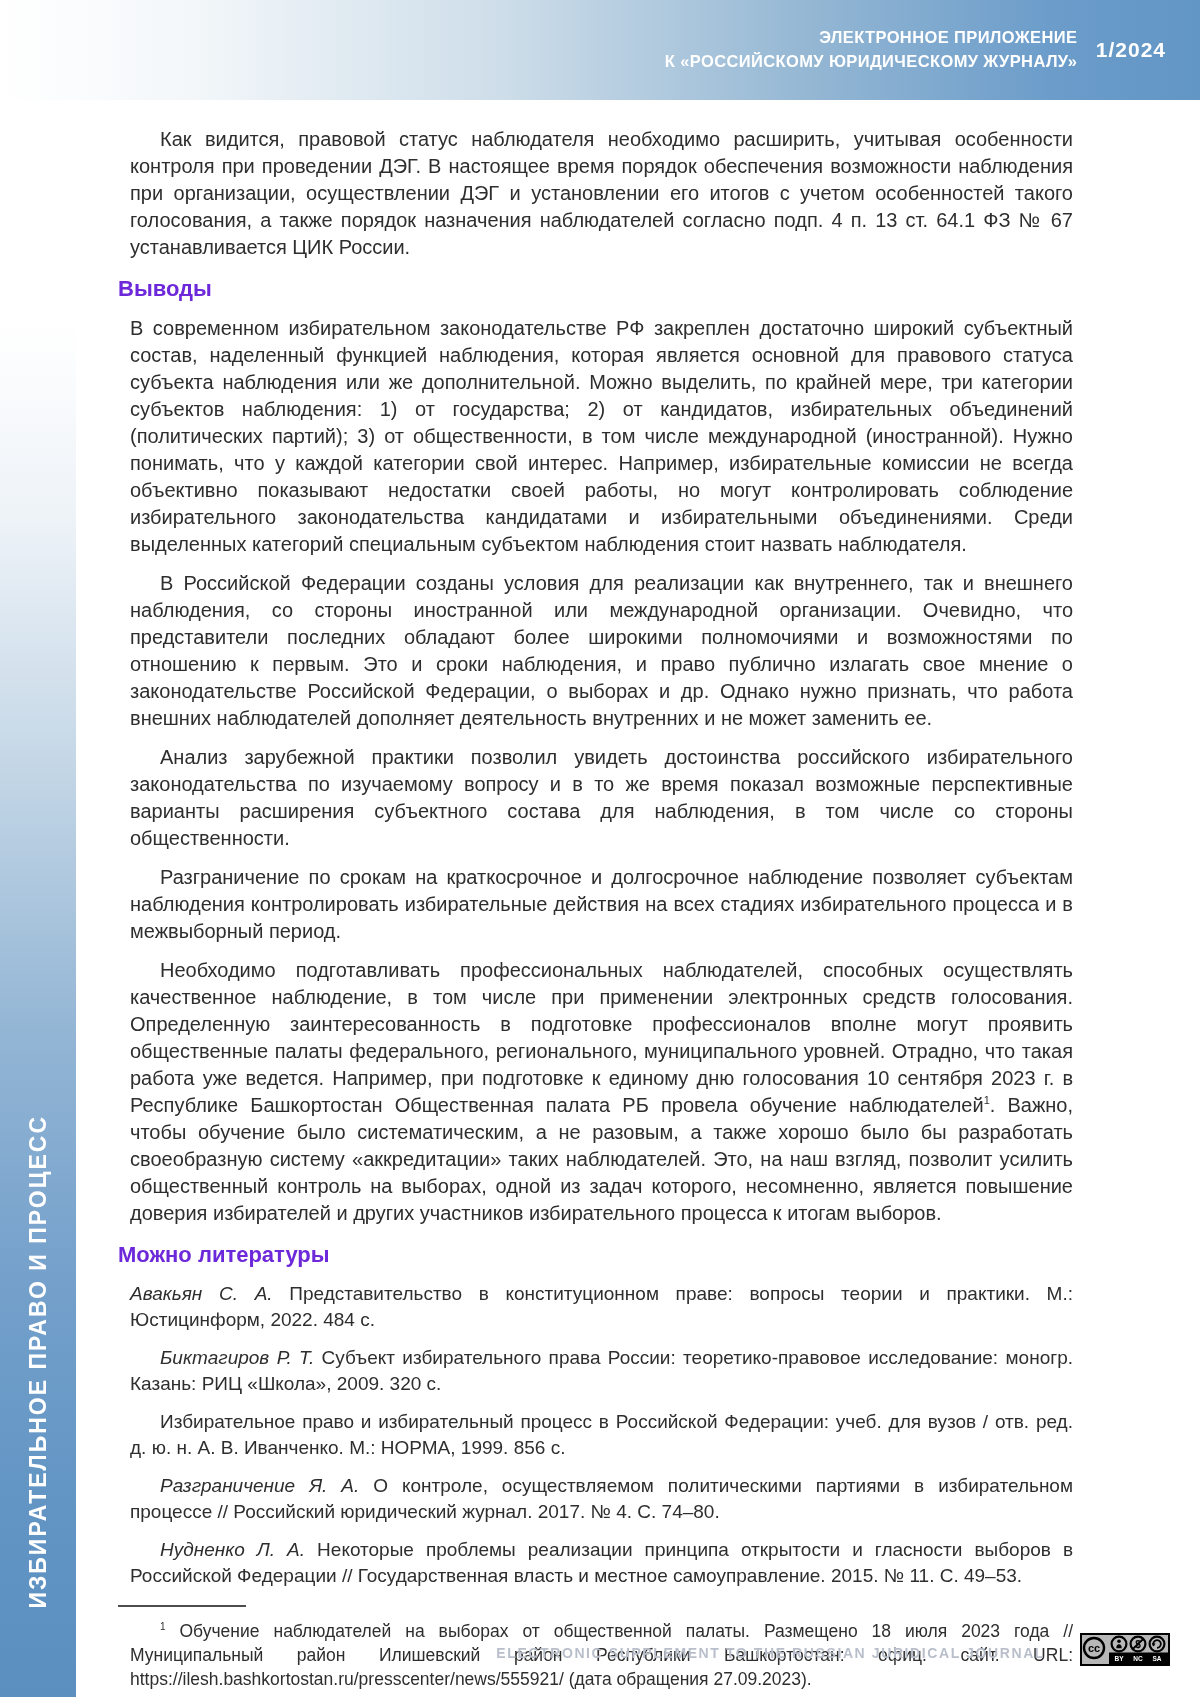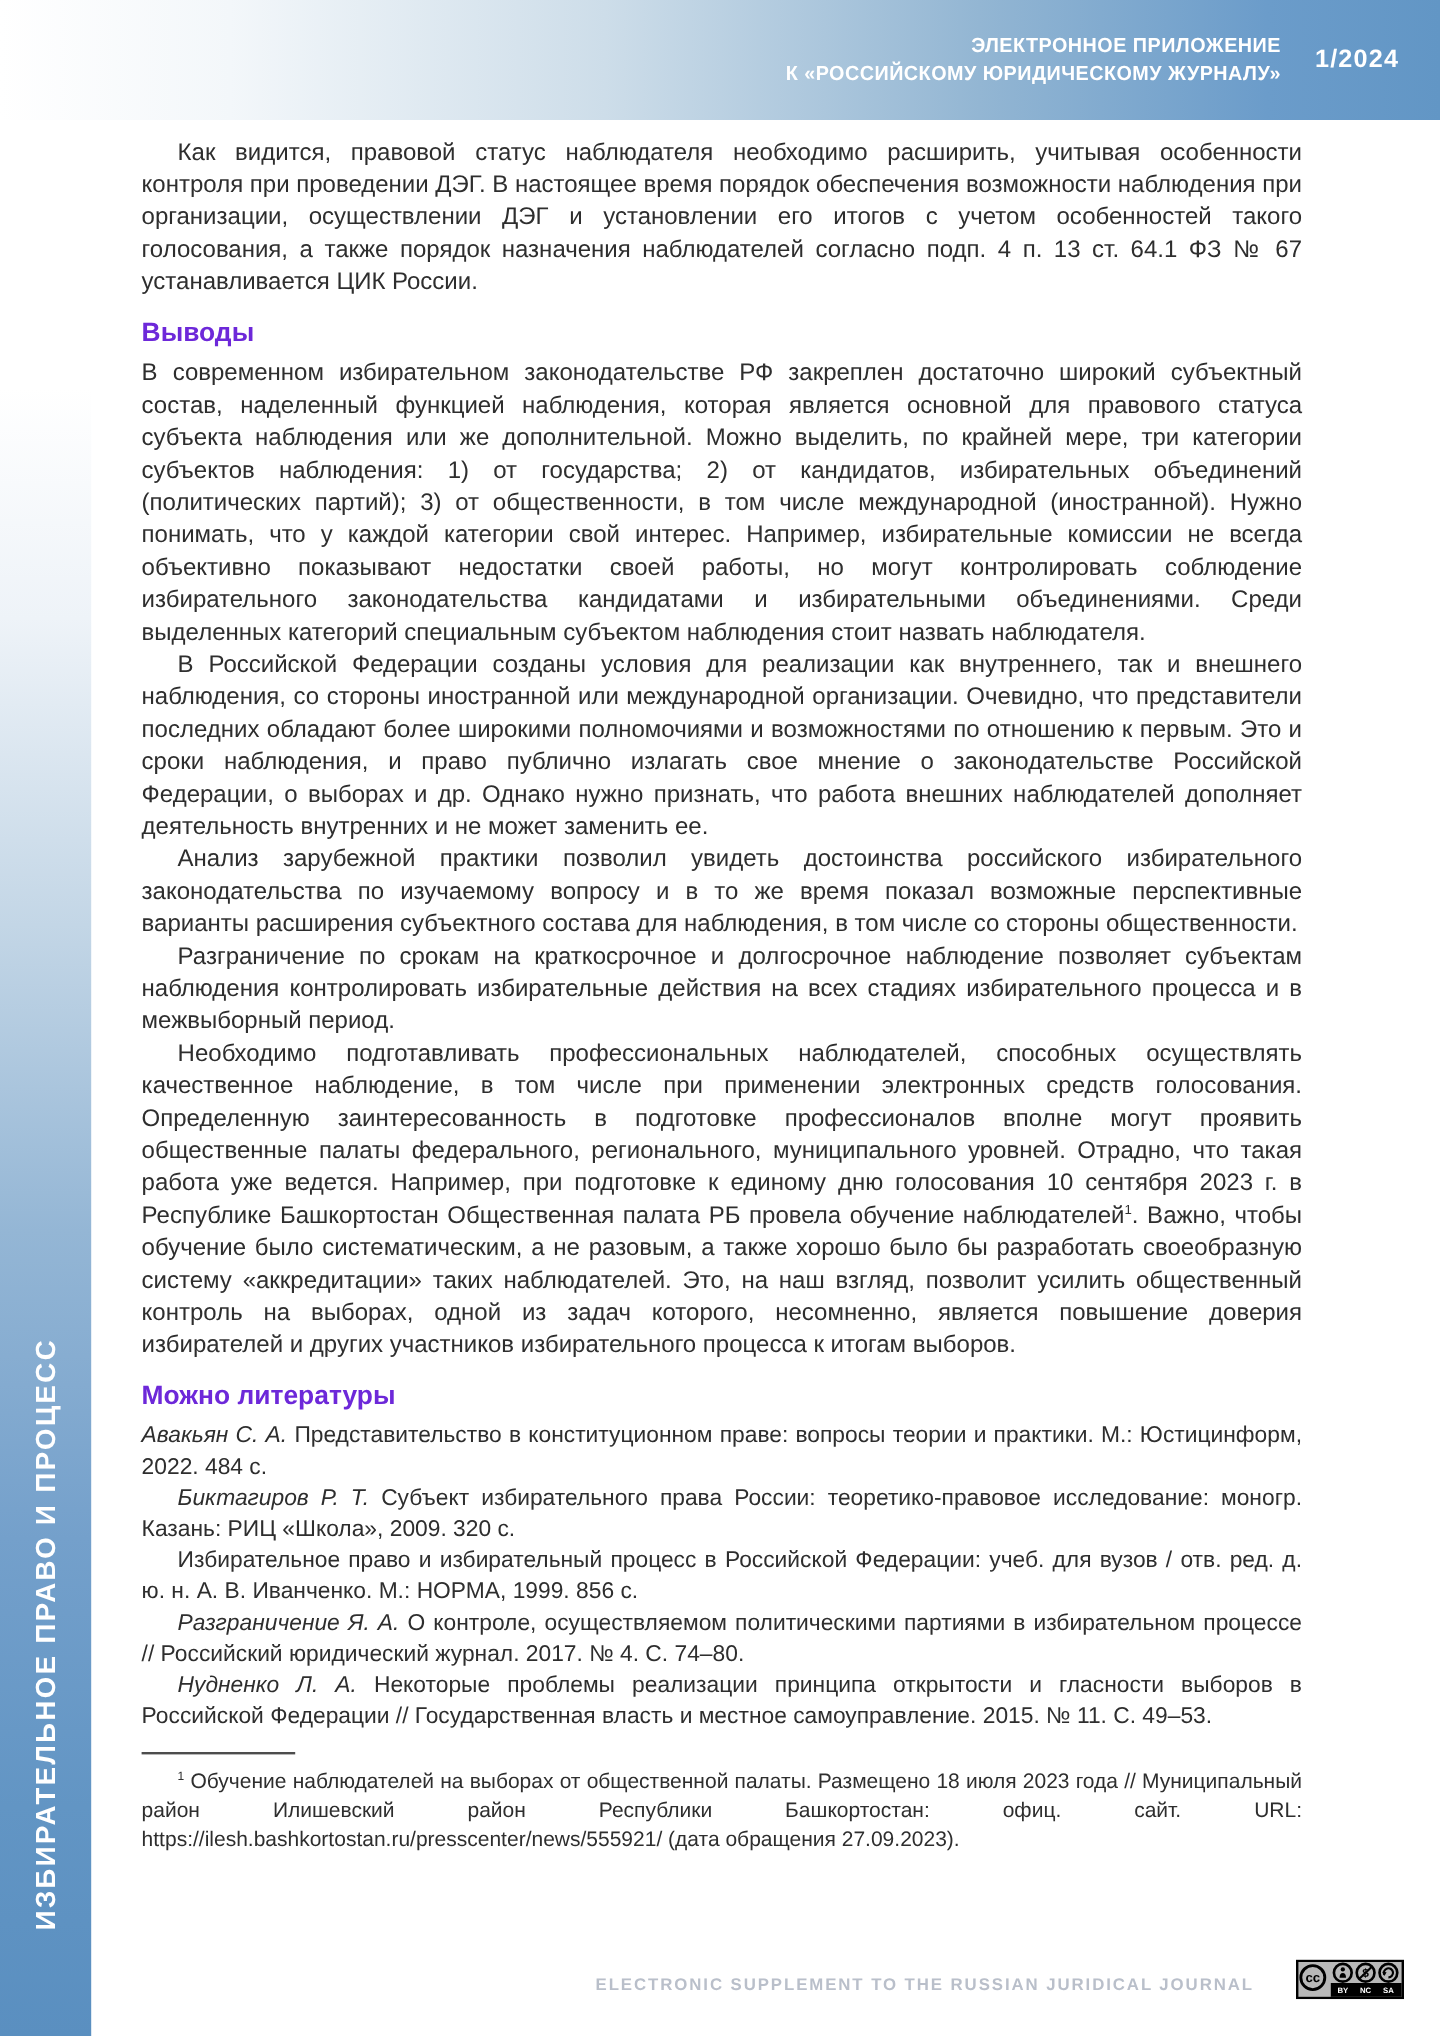--- a/index.html
+++ b/index.html
@@ -7,21 +7,21 @@
     position:relative;width:1200px;height:1697px;overflow:hidden;background:#fff;
     font-family:"Liberation Sans",sans-serif;color:#2e2e2e;
   }
   
   .header-band{
     position:absolute;top:0;left:0;width:1200px;height:100px;
     background:linear-gradient(90deg,#ffffff 0%,#f3f7fa 16%,#cddde9 42%,#93b6d3 68%,#6b9cca 88%,#6296c5 100%);
   }
   .header-inner{
     position:absolute;top:0;right:34px;height:100px;
-    display:flex;align-items:center;gap:28px;color:#fff;
+    display:flex;align-items:center;gap:18px;color:#fff;
   }
   .header-title{
     text-align:right;font-weight:700;font-size:17px;line-height:24px;letter-spacing:.4px;
     text-transform:uppercase;transform:scaleX(.97);transform-origin:right center;
   }
   .header-issue{font-size:21px;font-weight:700;letter-spacing:1px;}
   
   .sidebar{
     position:absolute;left:0;top:100px;width:76px;height:1597px;
     background:linear-gradient(180deg,#ffffff 0%,#ffffff 14%,#eef3f8 26%,#c3d6e6 42%,#94b6d5 58%,#74a0cb 74%,#6295c4 88%,#5a8fc0 100%);
@@ -29,21 +29,21 @@
   .sidebar-title-wrap{position:absolute;bottom:88px;left:0;width:76px;display:flex;justify-content:center;}
   .sidebar-title{
     writing-mode:vertical-rl;transform:rotate(180deg);
     color:#fff;font-weight:700;font-size:23px;letter-spacing:2px;white-space:nowrap;
   }
   
   .content{
     position:absolute;left:118px;top:114px;width:967px;
     font-size:20px;line-height:27px;text-align:justify;
   }
-  .content p{margin:0;}
+  .content p{margin:12px;}
   p.indent{text-indent:30px;}
   .section-heading{
     font-size:22px;font-weight:700;color:#6d28d9;text-align:left;
     margin:14px 0 7px 0;line-height:28px;
   }
   sup{font-size:11px;line-height:0;}
   .bib{font-size:19px;line-height:26px;}
   .bib .authors{font-style:italic;}
   .footnote-sep{width:128px;border:none;border-top:2px solid #4d4d4d;margin:16px 0 10px 0;}
   .footnote{font-size:17.5px;line-height:24px;text-indent:30px;}

